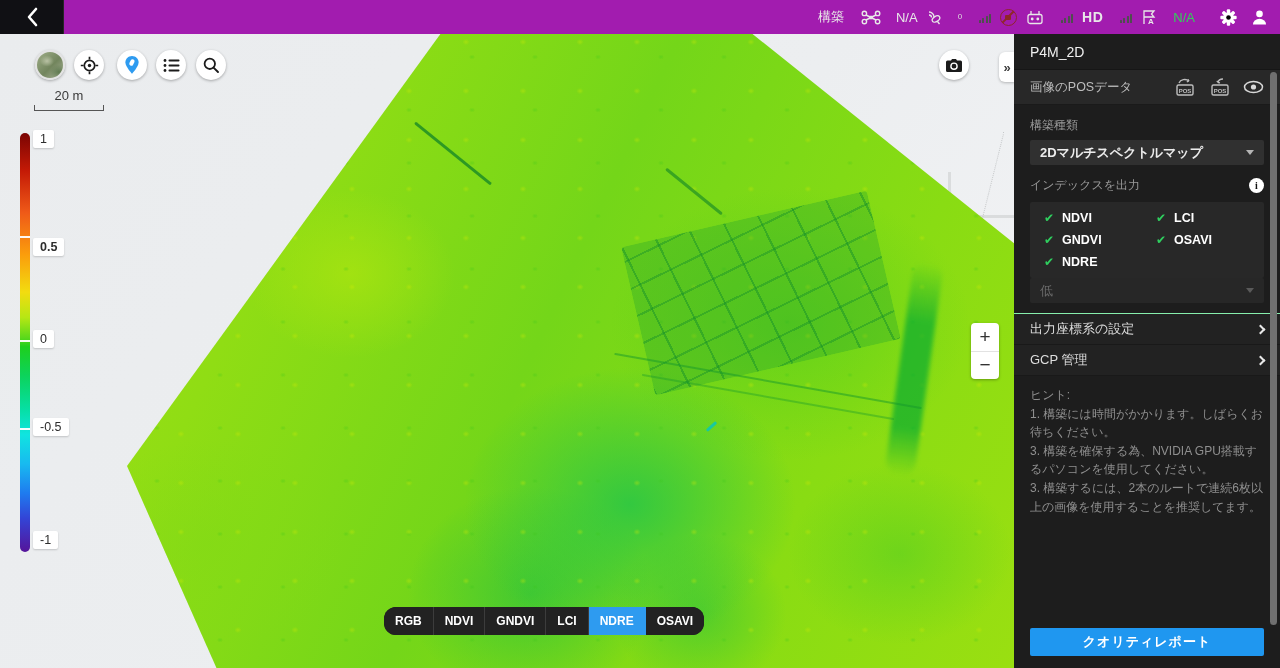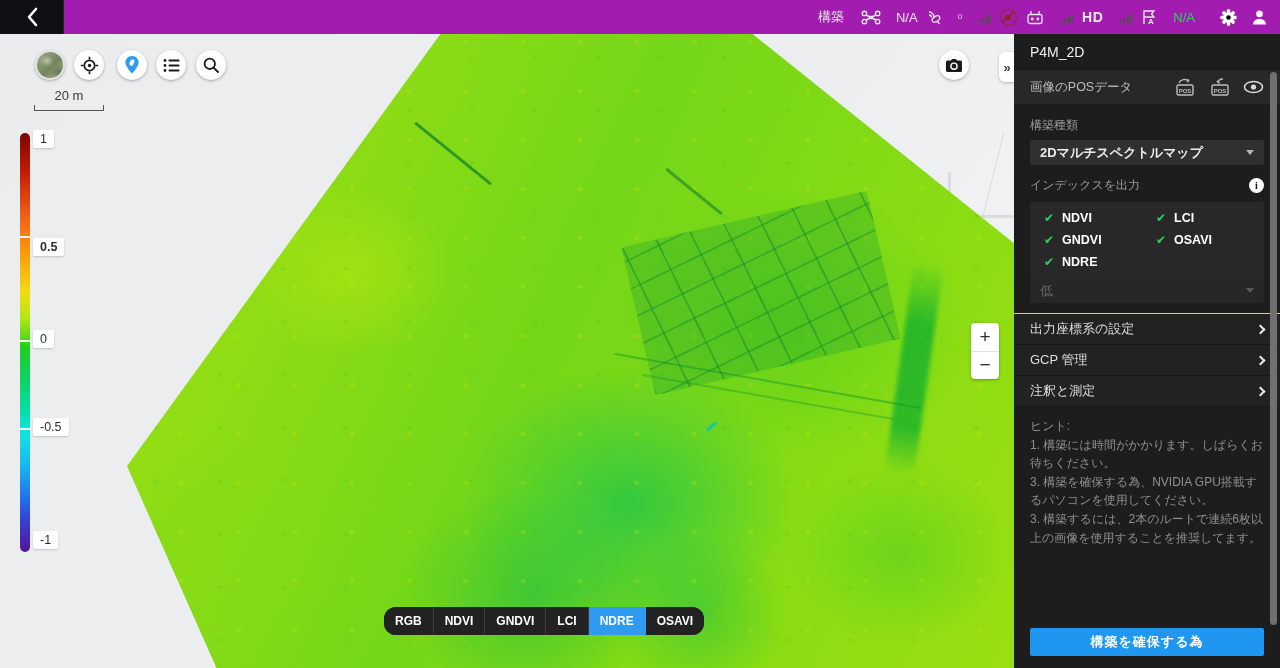--- a/index.html
+++ b/index.html
@@ -414,28 +414,24 @@
 
   <div class="nav-list">
     <div class="nav-row">
       <span class="grow">出力座標系の設定</span>
         <span class="chev"></span>
     </div>
     <div class="nav-row">
       <span class="grow">GCP 管理</span>
         <span class="chev"></span>
     </div>
-    <div class="nav-row">
-      <span class="grow">注釈と測定</span>
-        <span class="chev"></span>
-    </div>
   </div>
 
   <div class="hints">
     <div>ヒント:</div>
     <div>1. 構築には時間がかかります。しばらくお待ちください。</div>
     <div>3. 構築を確保する為、NVIDIA GPU搭載するパソコンを使用してください。</div>
     <div>3. 構築するには、2本のルートで連続6枚以上の画像を使用することを推奨してます。</div>
   </div>
 
-  <div class="q-btn">構築を確保する為</div>
+  <div class="q-btn">クオリティレポート</div>
   <div class="p-scrollbar"></div>
 </div>
 
 </body></html>

